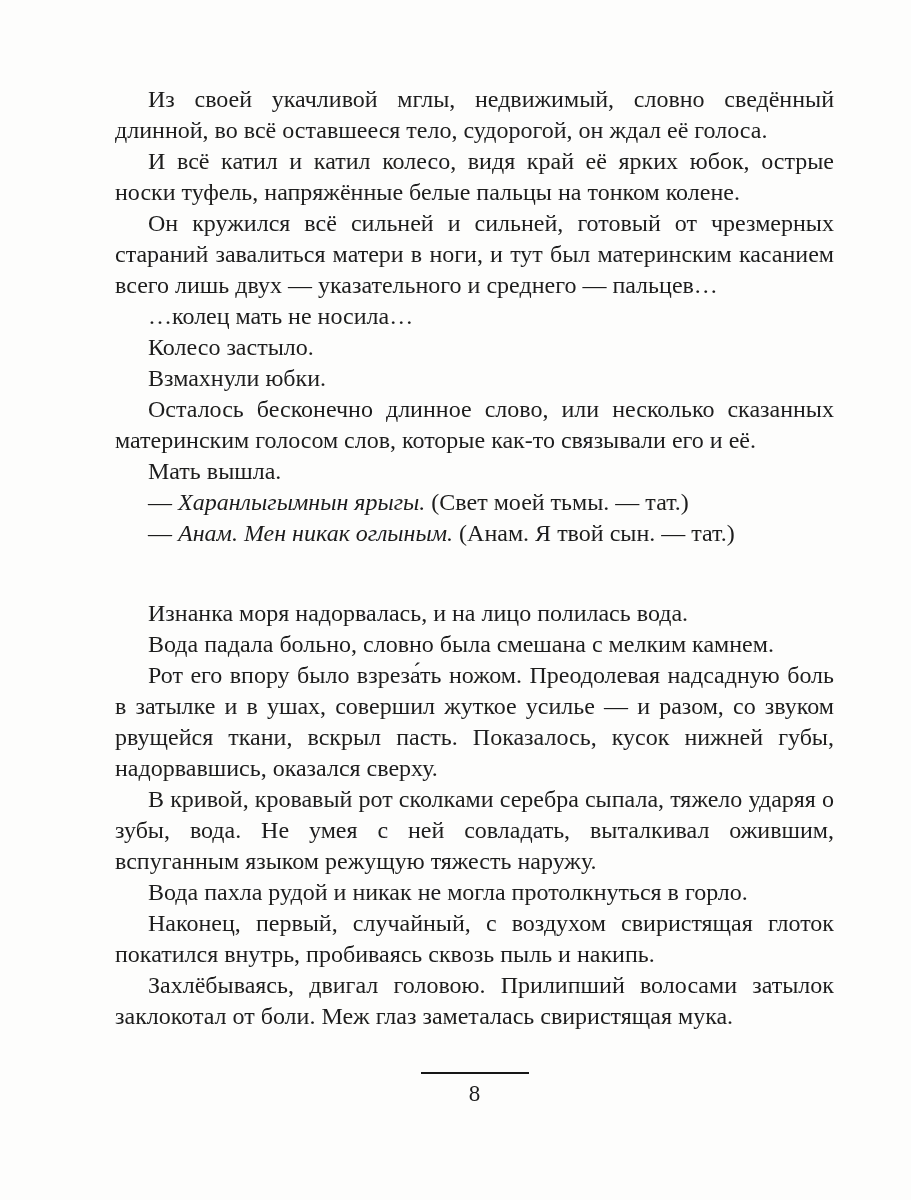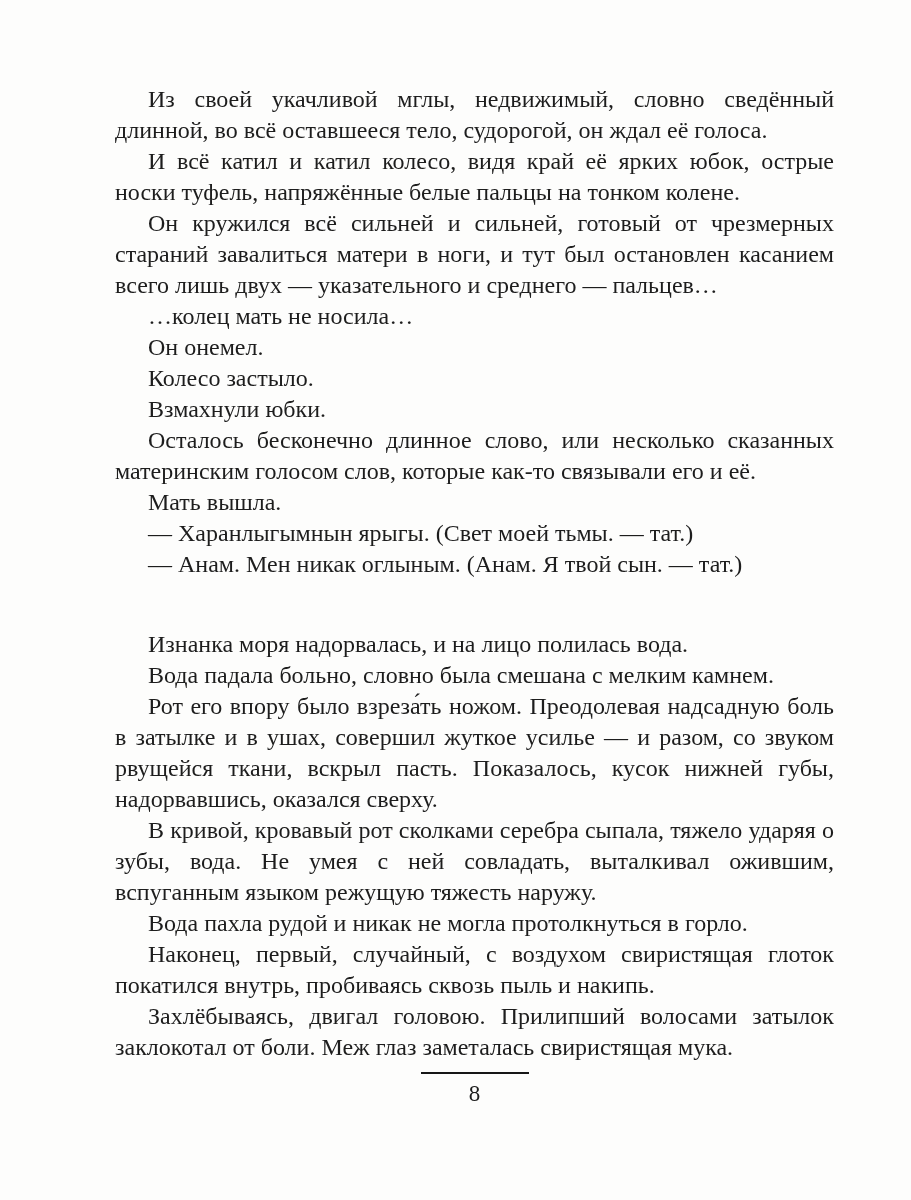--- a/index.html
+++ b/index.html
@@ -27,20 +27,21 @@
     }
     .text-block p {
       margin: 0;
       text-indent: 33px;
       text-align: justify;
     }
     .section--second {
       margin-top: 49px;
     }
     .tatar {
+      font-style: italic;
     }
     .footer {
       position: absolute;
       left: 115px;
       top: 1072px;
       width: 719px;
       text-align: center;
     }
     .footer-rule {
       width: 108px;
@@ -59,23 +60,22 @@
 </head>
 <body>
 
 <div class="page">
 
   <div class="text-block">
 
     <div class="section">
       <p>Из своей укачливой мглы, недвижимый, словно сведённый длинной, во всё оставшееся тело, судорогой, он ждал её голоса.</p>
       <p>И всё катил и катил колесо, видя край её ярких юбок, острые носки туфель, напряжённые белые пальцы на тонком колене.</p>
-      <p>Он кружился всё сильней и сильней, готовый от чрезмерных стараний завалиться матери в ноги, и тут был остановлен касанием всего лишь двух — указательного и среднего — пальцев…</p>
+      <p>Он кружился всё сильней и сильней, готовый от чрезмерных стараний завалиться матери в ноги, и тут был материнским касанием всего лишь двух — указательного и среднего — пальцев…</p>
       <p>…колец мать не носила…</p>
-      <p>Он онемел.</p>
       <p>Колесо застыло.</p>
       <p>Взмахнули юбки.</p>
       <p>Осталось бесконечно длинное слово, или несколько сказанных материнским голосом слов, которые как-то связывали его и её.</p>
       <p>Мать вышла.</p>
 
       <p class="dialog"><span>—</span> <span class="tatar">Харанлыгымнын ярыгы.</span> <span>(Свет моей тьмы. — тат.)</span></p>
 
       <p class="dialog"><span>—</span> <span class="tatar">Анам. Мен никак оглыным.</span> <span>(Анам. Я твой сын. — тат.)</span></p>
     </div>
 

